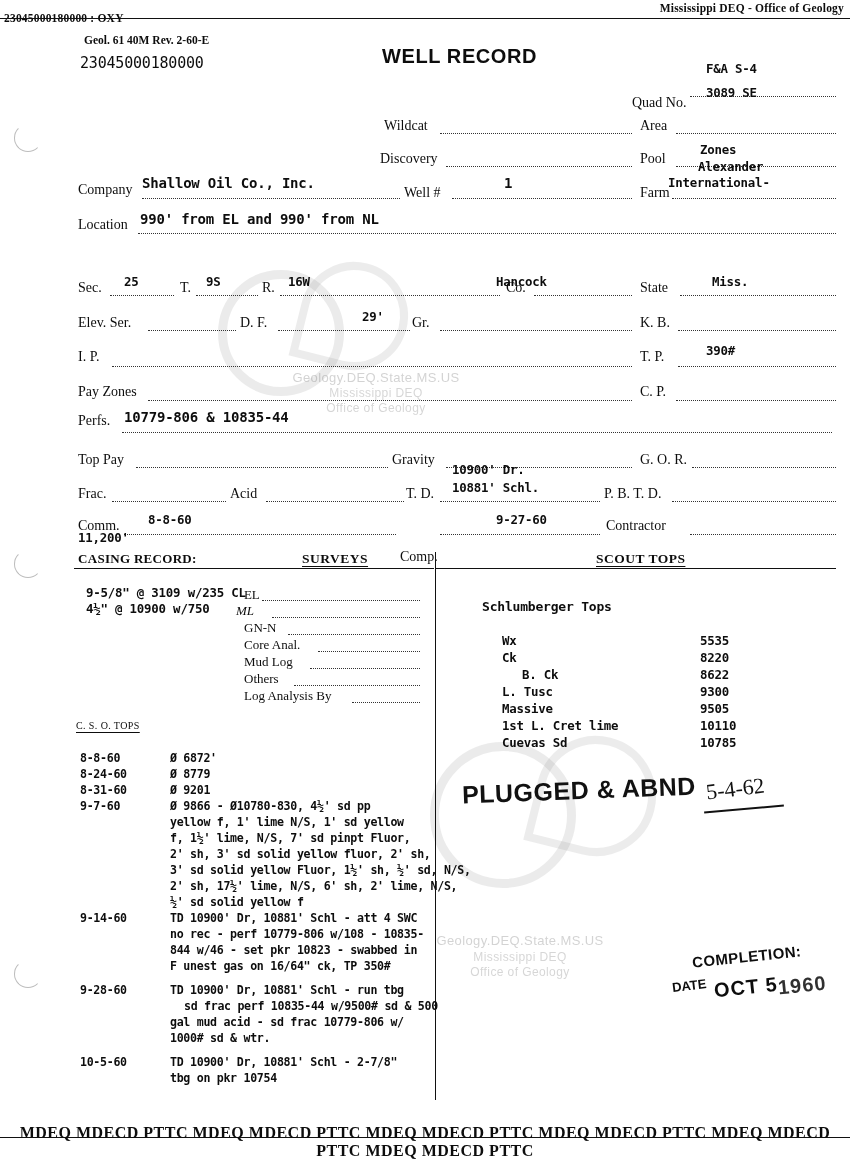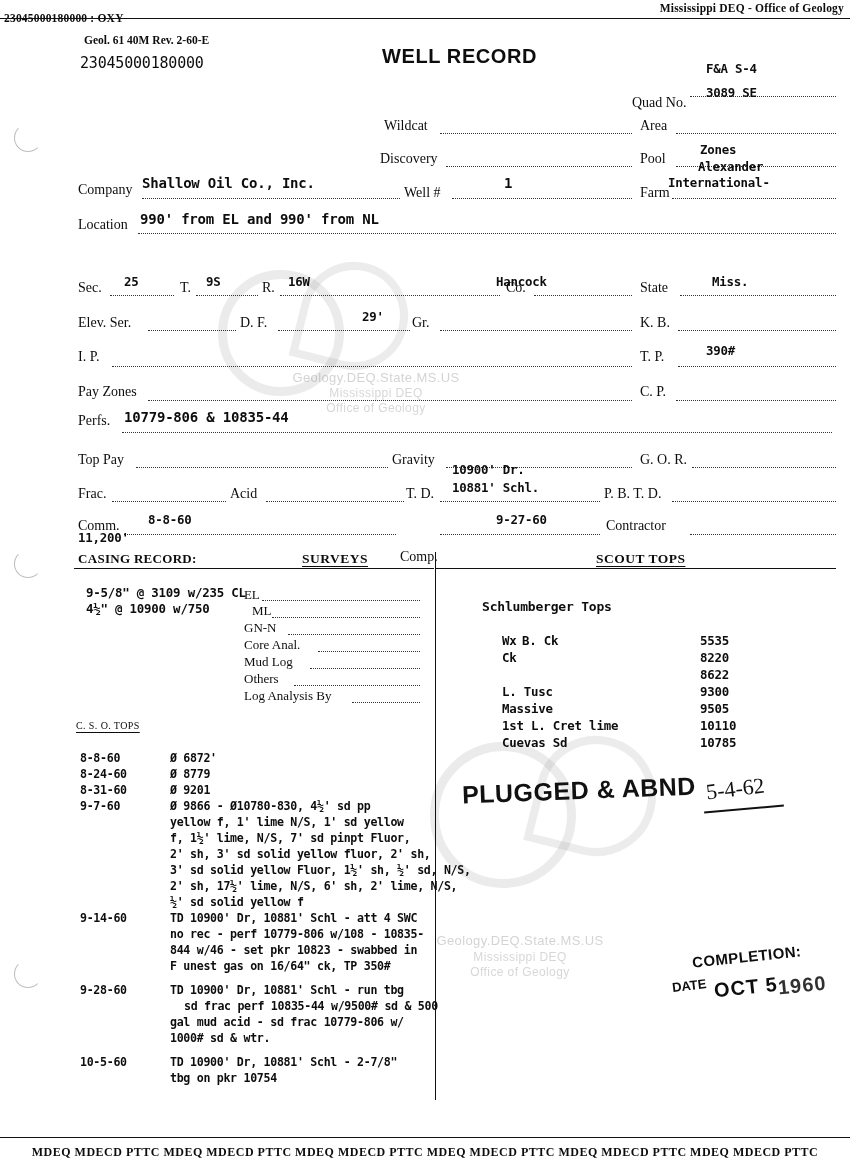--- a/index.html
+++ b/index.html
@@ -47,21 +47,21 @@
   .ftr-rule {
     position: absolute;
     left: 0; right: 0; bottom: 26px;
     height: 1px;
     background: #111;
   }
   .ftr-text {
     position: absolute;
     left: 0; right: 0; bottom: 4px;
     text-align: center;
-    font-size: 12px;
+    font-size: 16px;
     font-weight: bold;
     letter-spacing: 0.5px;
   }
   
   .t {
     position: absolute;
     white-space: pre;
     font-family: "Liberation Serif", serif;
     font-size: 13px;
     line-height: 1.05;
@@ -351,21 +351,21 @@
   <div class="solid" style="left:74px; top:568px; width:360px;"></div>
   <div class="solid" style="left:436px; top:568px; width:400px;"></div>
   <div class="vrule" style="left:435px; top:552px; height:548px;"></div>
 
   <div class="t mono hand" style="left:86px; top:586px;">9-5/8" @ 3109 w/235 CL</div>
   <div class="t mono hand" style="left:86px; top:602px;">4½" @ 10900 w/750</div>
 
   <div class="t mono" style="left:244px; top:588px; font-size:13px; font-family:'Liberation Serif',serif;">EL</div>
   <div class="dots" style="left:262px; top:600px; width:158px;"></div>
 
-  <div class="t" style="left:252px; top:604px; font-size:13px;">ML</div>
+  <div class="t" style="left:236px; top:604px; font-size:13px;font-style:italic;">ML</div>
   <div class="dots" style="left:272px; top:617px; width:148px;"></div>
 
   <div class="t" style="left:244px; top:621px; font-size:13px;">GN-N</div>
   <div class="dots" style="left:288px; top:634px; width:132px;"></div>
 
   <div class="t" style="left:244px; top:638px; font-size:13px;">Core Anal.</div>
   <div class="dots" style="left:318px; top:651px; width:102px;"></div>
 
   <div class="t" style="left:244px; top:655px; font-size:13px;">Mud Log</div>
   <div class="dots" style="left:310px; top:668px; width:110px;"></div>
@@ -377,21 +377,21 @@
   <div class="dots" style="left:352px; top:702px; width:68px;"></div>
 
   <div class="t mono hand" style="left:482px; top:600px; font-size:13px;">Schlumberger Tops</div>
 
   <div class="t mono hand" style="left:502px; top:634px;">Wx</div>
   <div class="t mono hand" style="left:700px; top:634px;">5535</div>
 
   <div class="t mono hand" style="left:502px; top:651px;">Ck</div>
   <div class="t mono hand" style="left:700px; top:651px;">8220</div>
 
-  <div class="t mono hand" style="left:502px; top:634px;padding-left:20px;">B. Ck</div>
+  <div class="t mono hand" style="left:502px; top:668px;padding-left:20px;">B. Ck</div>
   <div class="t mono hand" style="left:700px; top:668px;">8622</div>
 
   <div class="t mono hand" style="left:502px; top:685px;">L. Tusc</div>
   <div class="t mono hand" style="left:700px; top:685px;">9300</div>
 
   <div class="t mono hand" style="left:502px; top:702px;">Massive</div>
   <div class="t mono hand" style="left:700px; top:702px;">9505</div>
 
   <div class="t mono hand" style="left:502px; top:719px;">1st L. Cret lime</div>
   <div class="t mono hand" style="left:700px; top:719px;">10110</div>

